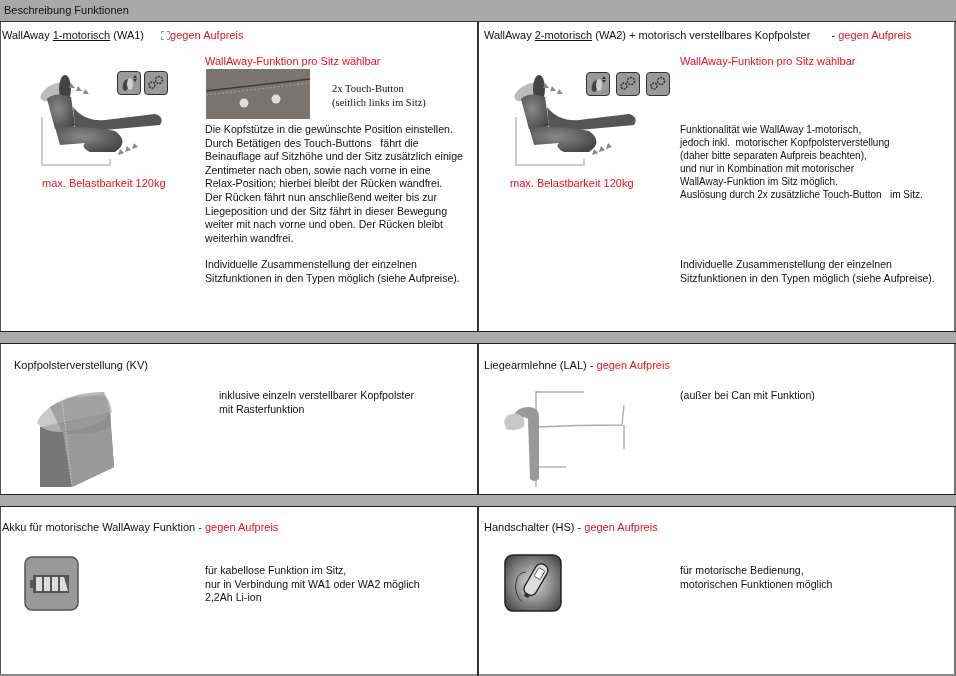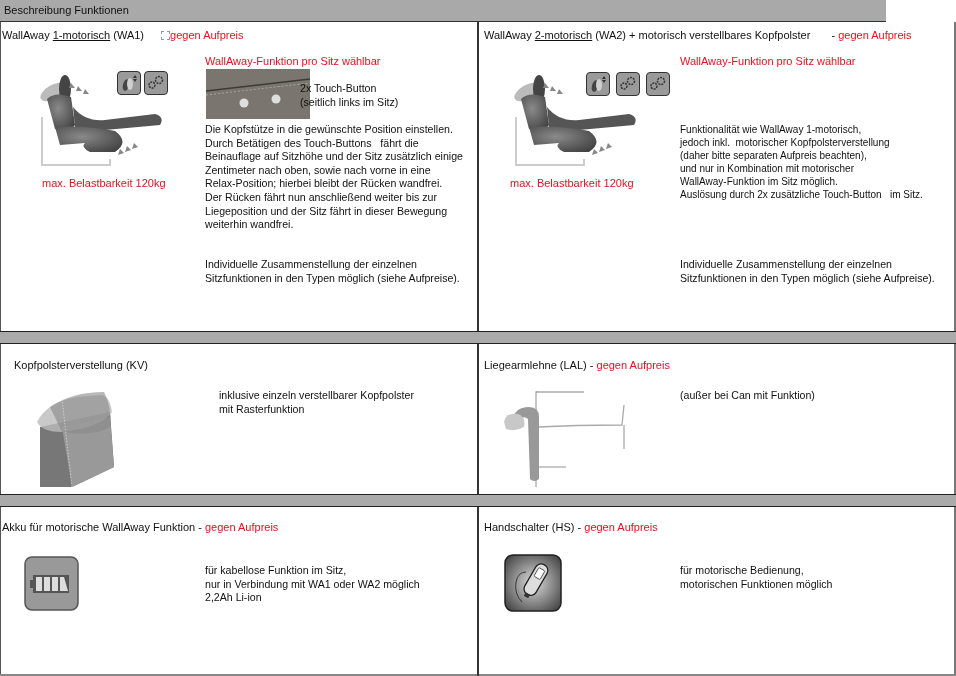--- a/index.html
+++ b/index.html
@@ -1,18 +1,18 @@
 <!DOCTYPE html>
 <html><head>
 <meta charset="utf-8">
 <style>
   * { box-sizing: border-box; margin: 0; padding: 0; }
   html, body { width: 956px; height: 676px; background: #fff; overflow: hidden; }
   body { font-family: "Liberation Sans", "DejaVu Sans", sans-serif; font-size: 11px; color: #111; position: relative; }
-  .header { position: absolute; left: 0; top: 0; width: 886px; height: 22px; background: #a9a9a9; border-bottom: 1px solid #333; padding: 4px 0 16px 4px; font-size: 11px; color: #111; }
+  .header { position: absolute; left: 0; top: 0; width: 956px; height: 22px; background: #a9a9a9; border-bottom: 1px solid #333; padding: 4px 0 16px 4px; font-size: 11px; color: #111; }
   .band { position: absolute; left: 0; width: 956px; height: 13px; background: #aaaaaa; border-top: 1.5px solid #222; border-bottom: 1.5px solid #222; }
   .vline { position: absolute; left: 477px; width: 1.5px; background: #333; }
   .outer-left { position: absolute; left: 0; top: 22px; width: 1px; height: 654px; background: #555; }
   .outer-right { position: absolute; left: 954px; top: 22px; width: 2px; height: 654px; background: #777; }
   .outer-bottom { position: absolute; left: 0; top: 674px; width: 956px; height: 2px; background: #888; }
   .cell { position: absolute; }
   .title { position: absolute; font-size: 11px; white-space: nowrap; }
   .red { color: #e8101e; }
   .u { text-decoration: underline; margin-top: 35px; }
   .txt { position: absolute; font-size: 10.6px; line-height: 13.6px; white-space: nowrap; }
@@ -78,32 +78,33 @@
 
   <div class="abs red" style="left:205px;top:33px;font-size:11px;">WallAway-Funktion pro Sitz wählbar</div>
 
   <svg class="abs" style="left:206px;top:47px;" width="104" height="50" viewBox="0 0 104 50">
     <rect width="104" height="50" fill="#7a766f"></rect>
     <path d="M0 22 L104 10" stroke="#3c3a37" stroke-width="1.5"></path>
     <path d="M0 26 L104 14" stroke="#c8c2b6" stroke-width="0.6" stroke-dasharray="2 2"></path>
     <circle cx="38" cy="34" r="4.5" fill="#dedede"></circle>
       <circle cx="70" cy="30" r="4.5" fill="#dedede"></circle>
   </svg>
-  <div class="txt" style="left:300px;top:60px;">
+  <div class="txt" style="left:332px;top:60px;font-family:Liberation Serif, serif;">
     <p>2x Touch-Button</p>
     <p>(seitlich links im Sitz)</p>
   </div>
   <div class="txt" style="left:205px;top:101px;">
     <p>Die Kopfstütze in die gewünschte Position einstellen.</p>
     <p style="white-space:pre">Durch Betätigen des Touch-Buttons   fährt die</p>
     <p>Beinauflage auf Sitzhöhe und der Sitz zusätzlich einige</p>
     <p>Zentimeter nach oben, sowie nach vorne in eine</p>
     <p>Relax-Position; hierbei bleibt der Rücken wandfrei.</p>
     <p>Der Rücken fährt nun anschließend weiter bis zur</p>
     <p>Liegeposition und der Sitz fährt in dieser Bewegung</p>
+    <p>weiter mit nach vorne und oben. Der Rücken bleibt</p>
     <p>weiterhin wandfrei.</p>
   </div>
   <div class="txt" style="left:205px;top:236px;">
     <p>Individuelle Zusammenstellung der einzelnen</p>
     <p>Sitzfunktionen in den Typen möglich (siehe Aufpreise).</p>
   </div>
 </div>
 
 <div class="cell" style="left:479px;top:22px;width:460px;height:309px;">
   <div class="title" style="left:5px;top:7px;">

